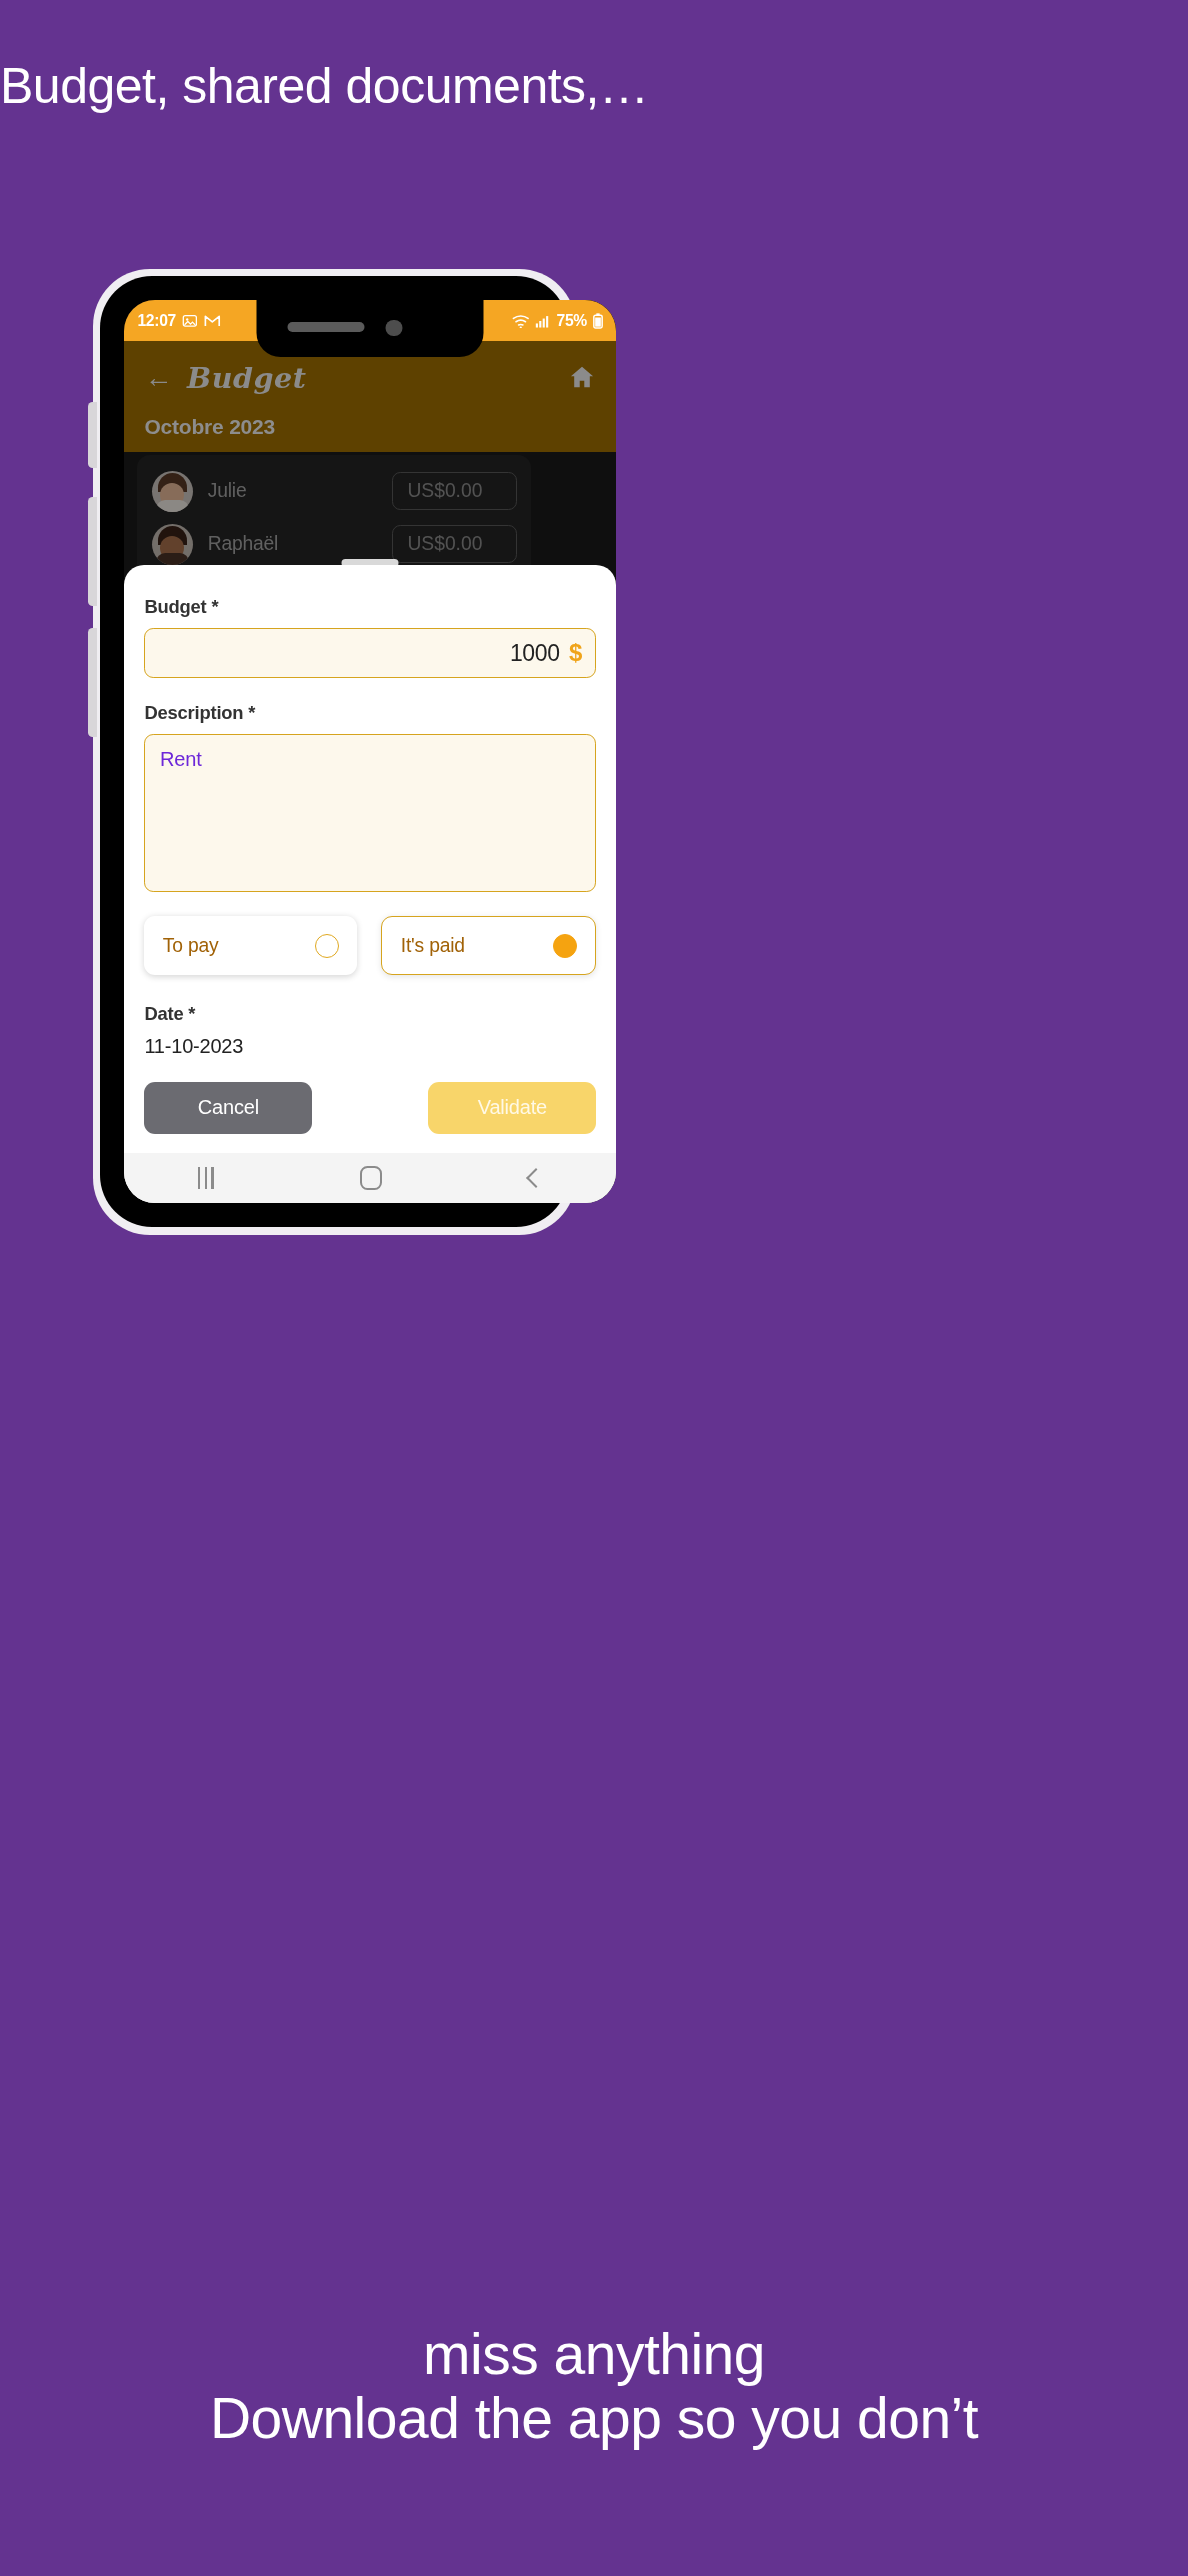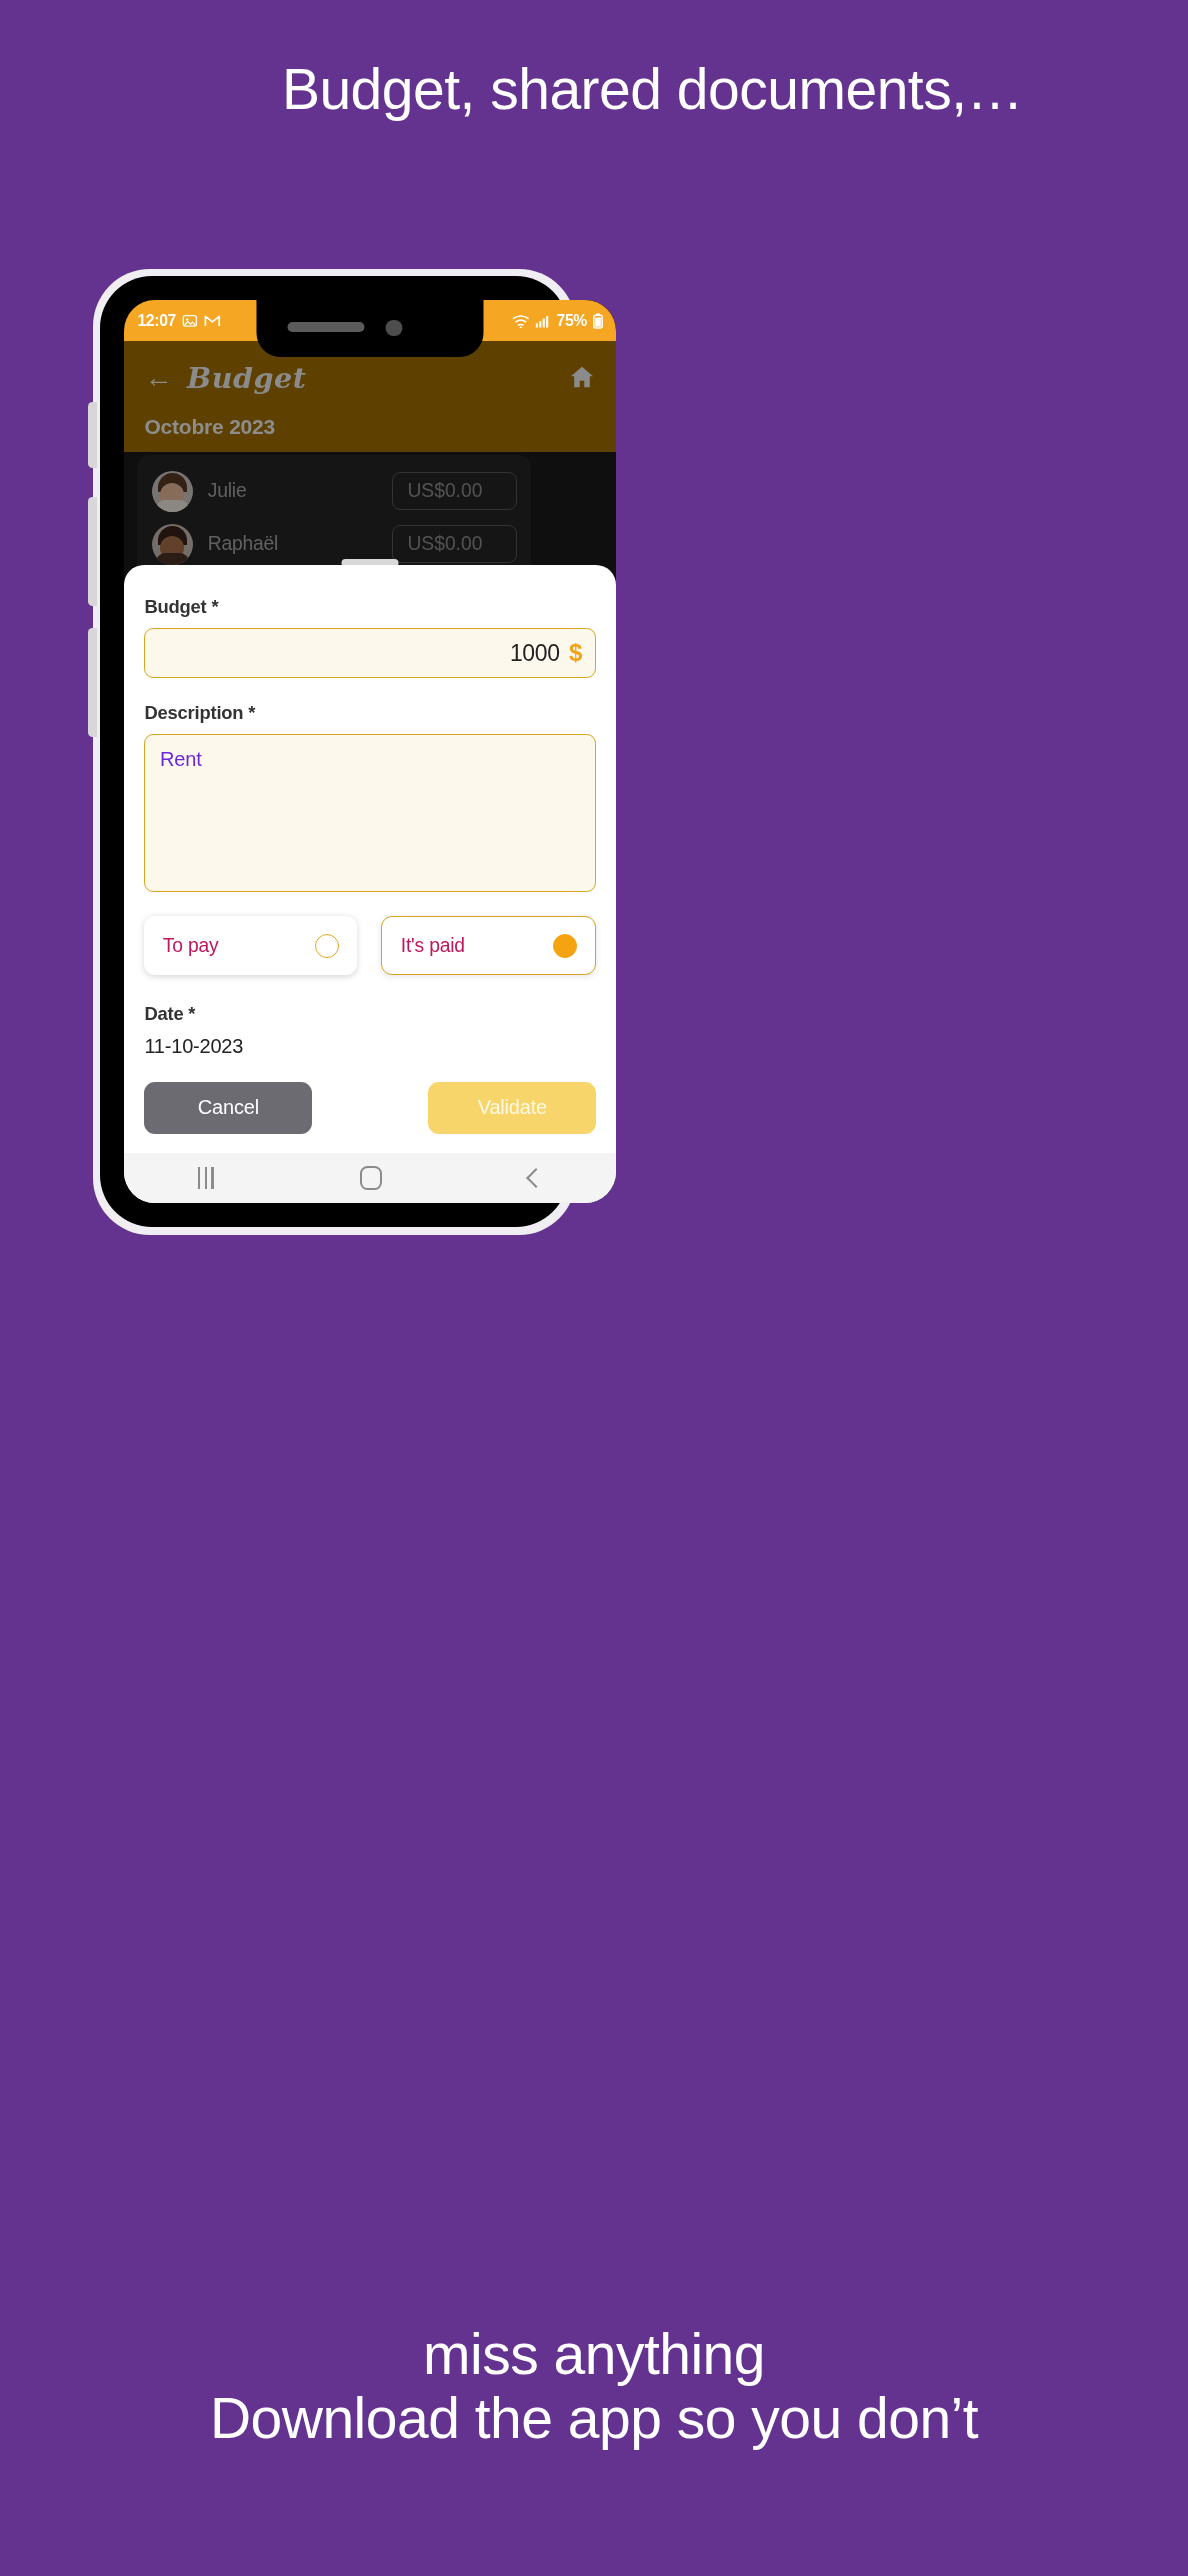--- a/index.html
+++ b/index.html
@@ -8,22 +8,22 @@
     width:1188px; height:2576px;
     background:#643390;
     font-family:"Liberation Sans", sans-serif;
     overflow:hidden;
   }
   #root { position:relative; width:1188px; height:2576px; background:#643390; }
 
   
   .headline-top {
     position:absolute; left:0; top:57px; width:1023px;
-    text-align:right; color:#ffffff;
-    font-size:57px; line-height:1.0; font-weight:400;
+    text-align:left; color:#ffffff;
+    font-size:50px; line-height:1.0; font-weight:400;
     letter-spacing:-0.5px;
   }
   .headline-top .hl-line { display:block; padding:3.7px 0; }
   .headline-bottom {
     position:absolute; left:0; top:2322px; width:1188px;
     text-align:center; color:#ffffff;
     font-size:57px; line-height:1.0; font-weight:400;
     letter-spacing:-0.5px;
   }
   .headline-bottom .hl-line { display:block; padding:3.7px 0; }
@@ -181,21 +181,21 @@
   }
   .radio-card {
     flex:1; height:59px; border-radius:11px; background:#ffffff;
     display:flex; align-items:center; justify-content:space-between;
     padding:0 18.4px;
     box-shadow:0 1.8px 6.4px rgba(0,0,0,0.16);
   }
   .radio-card.selected {
     border:1.7px solid #d6a41e; box-shadow:0 1.8px 6.4px rgba(0,0,0,0.10);
   }
-  .radio-label { color:#be185d; font-size:19.3px; letter-spacing:-0.2px; }
+  .radio-label { color:#a16207; font-size:19.3px; letter-spacing:-0.2px; }
   .radio-dot {
     width:24px; height:24px; border-radius:50%;
     border:1.7px solid #e0a81f; background:transparent;
   }
   .radio-dot.on { background:#f5a310; border-color:#f5a310; }
 
   .date-label { margin-top:28px; }
   .date-val { margin-top:9.2px; color:#222222; font-size:20px; letter-spacing:-0.2px; }
 
   .btn-row {

